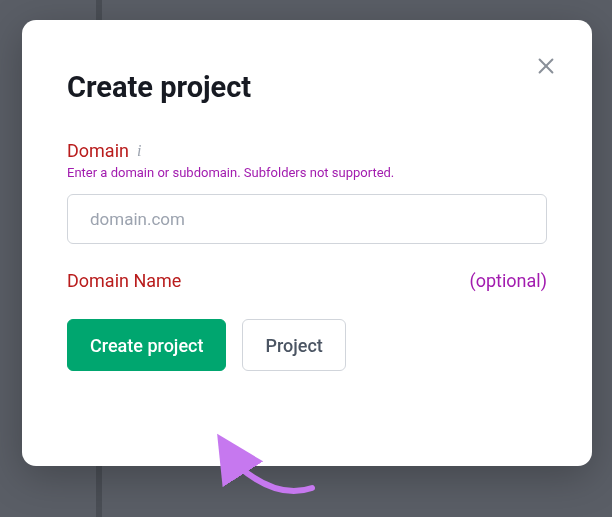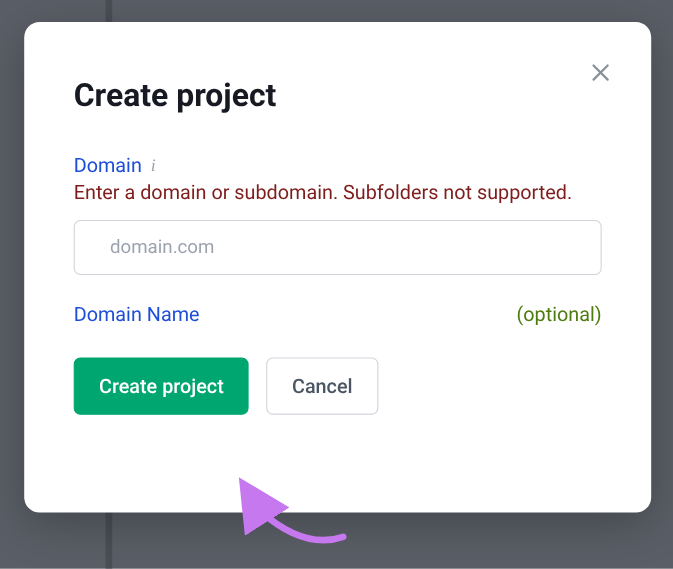--- a/index.html
+++ b/index.html
@@ -51,57 +51,57 @@
       margin-bottom: 36px;
     }
     .field-label-row {
       display: flex;
       align-items: center;
       gap: 8px;
       margin-bottom: 4px;
     }
     .field-label {
       font-size: 18px;
-      color: #1d4ed8;
+      color: #b91c1c;
       font-weight: 400;
     }
     .info-icon {
       font-style: italic;
       font-family: Georgia, serif;
       color: #9ca3af;
       font-size: 16px;
       line-height: 1;
     }
     .field-help {
-      font-size: 18px;
-      color: #7f1d1d;
+      font-size: 13px;
+      color: #a21caf;
       margin-bottom: 14px;
     }
     .text-input {
       width: 100%;
       height: 50px;
       border: 1px solid #d1d5db;
       border-radius: 6px;
-      padding: 0 32px;
+      padding: 0 22px;
       font-size: 17px;
       color: #171a22;
       outline: none;
       font-family: inherit;
     }
     .text-input::placeholder { color: #9ca3af; }
     .field-group { margin-bottom: 26px; }
     .label-row-2 {
       display: flex;
       justify-content: space-between;
       align-items: baseline;
       margin-bottom: 12px;
     }
     .optional-text {
       font-size: 18px;
-      color: #4d7c0f;
+      color: #a21caf;
     }
     .button-row {
       display: flex;
       gap: 16px;
       margin-top: 28px;
     }
     .btn {
       height: 52px;
       padding: 0 22px;
       border-radius: 6px;
@@ -157,21 +157,21 @@
 
   <div class="field-group">
     <div class="label-row-2">
       <span class="field-label">Domain Name</span>
       <span class="optional-text">(optional)</span>
     </div>
   </div>
 
   <div class="button-row">
     <button class="btn btn-primary">Create project</button>
-    <button class="btn btn-secondary">Cancel</button>
+    <button class="btn btn-secondary">Project</button>
   </div>
 
   <svg class="arrow-overlay" viewBox="0 0 130 80">
     <defs>
       <marker id="arrowhead" markerWidth="8" markerHeight="8" refX="4" refY="4" orient="auto">
         <polygon points="0 0, 8 4, 0 8" fill="#c678ef"></polygon>
       </marker>
     </defs>
     <path d="M 110 58 Q 75 70, 35 35 L 28 24" stroke="#c678ef" stroke-width="6" fill="none" stroke-linecap="round" marker-end="url(#arrowhead)"></path>
   </svg>

